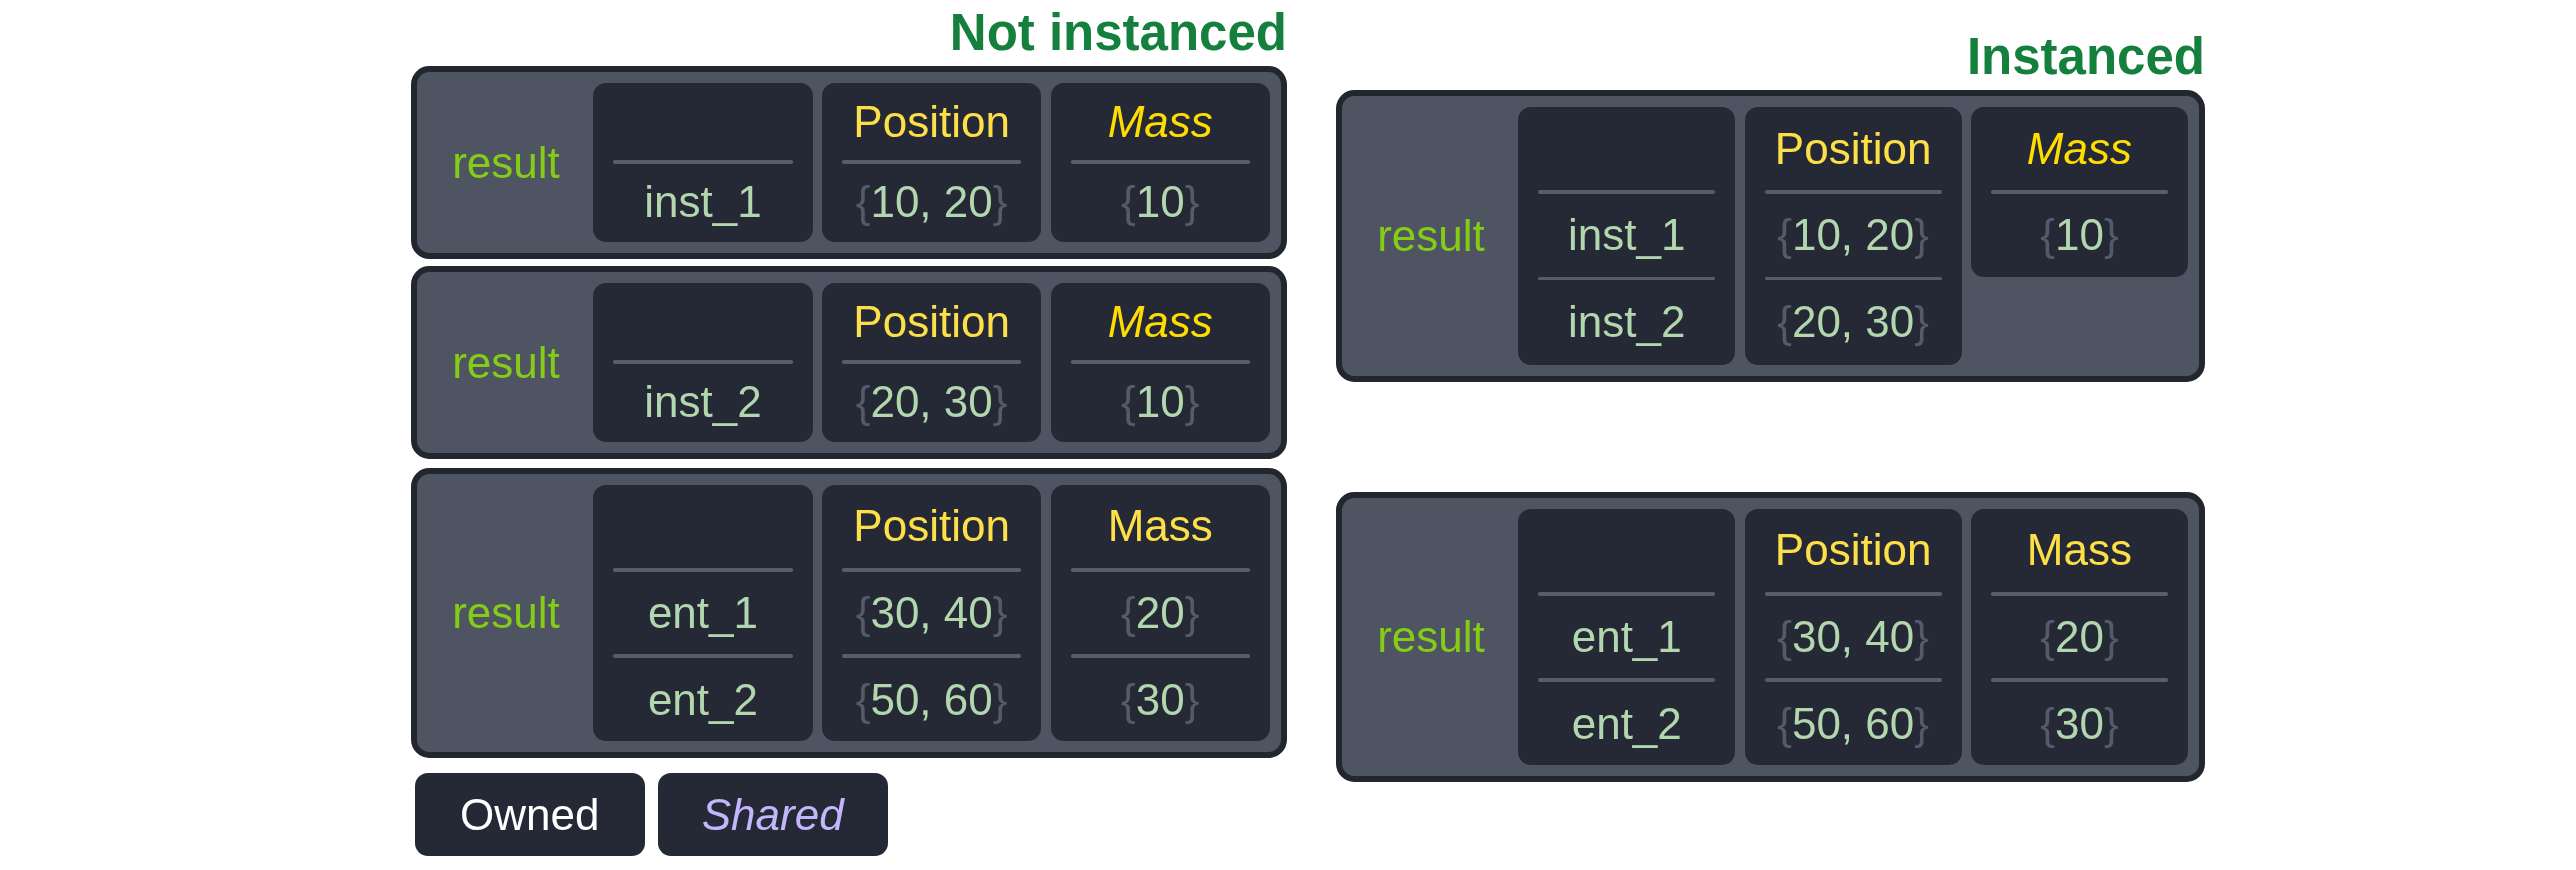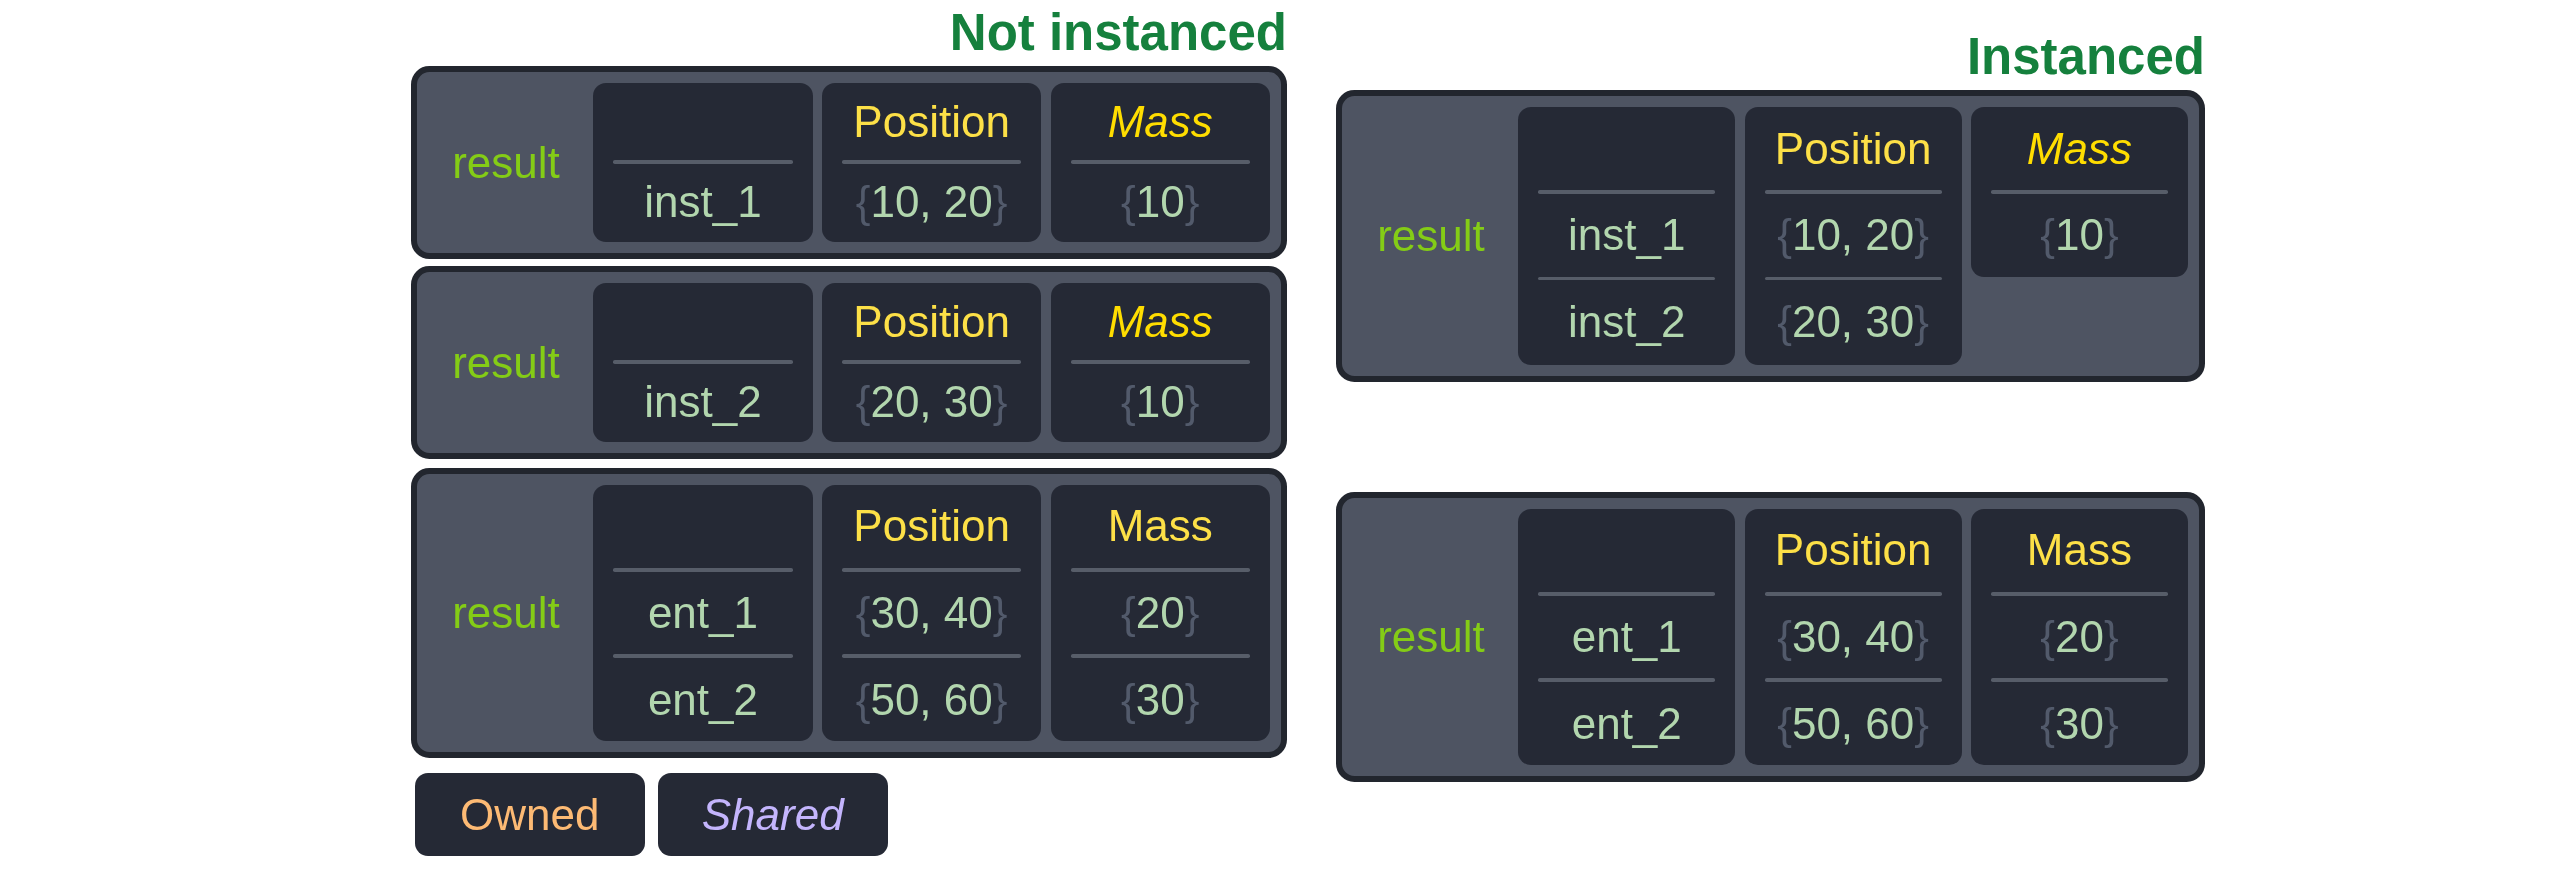--- a/index.html
+++ b/index.html
@@ -58,21 +58,21 @@
   .hdr { color:#fde047; }
   .hdr.shared { color:#ffdd00; font-style:italic; }
   .val { color:#b2d6ae; }
   .brace { color:#525a6b; }
 
   .legend { position:absolute; top:773px; left:3.7px; display:flex; gap:13px; }
   .legend-box {
     height:83px; min-width:230px; padding:0 40px;
     background:#252935; border-radius:13px;
     display:flex; align-items:center; justify-content:center;
-    font-size:44px; color:#fdba74;
+    font-size:44px; color:#ffffff;
   }
   .legend-box.shared-text { color:#c4b5fd; font-style:italic; }
 </style>
 </head>
 <body>
 
 <div class="canvas">
 
   <section class="col col-left">
     <h2 class="col-title">Not instanced</h2>

